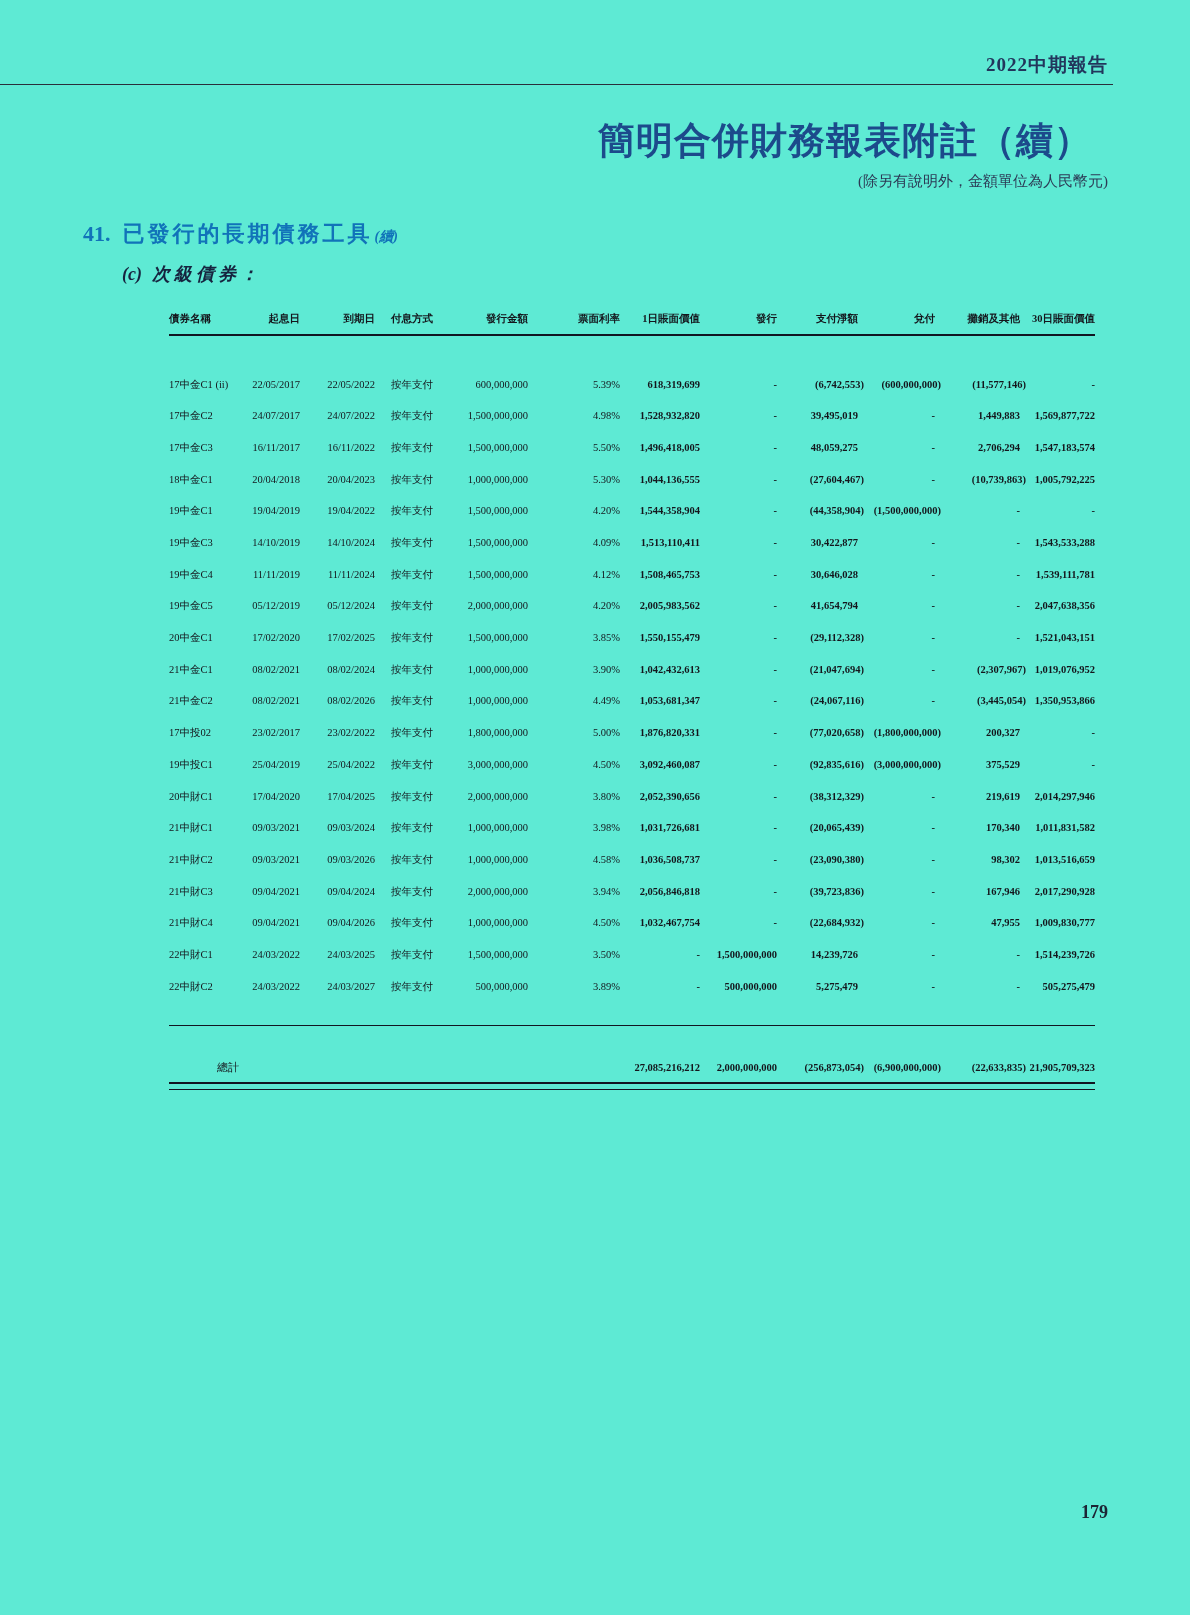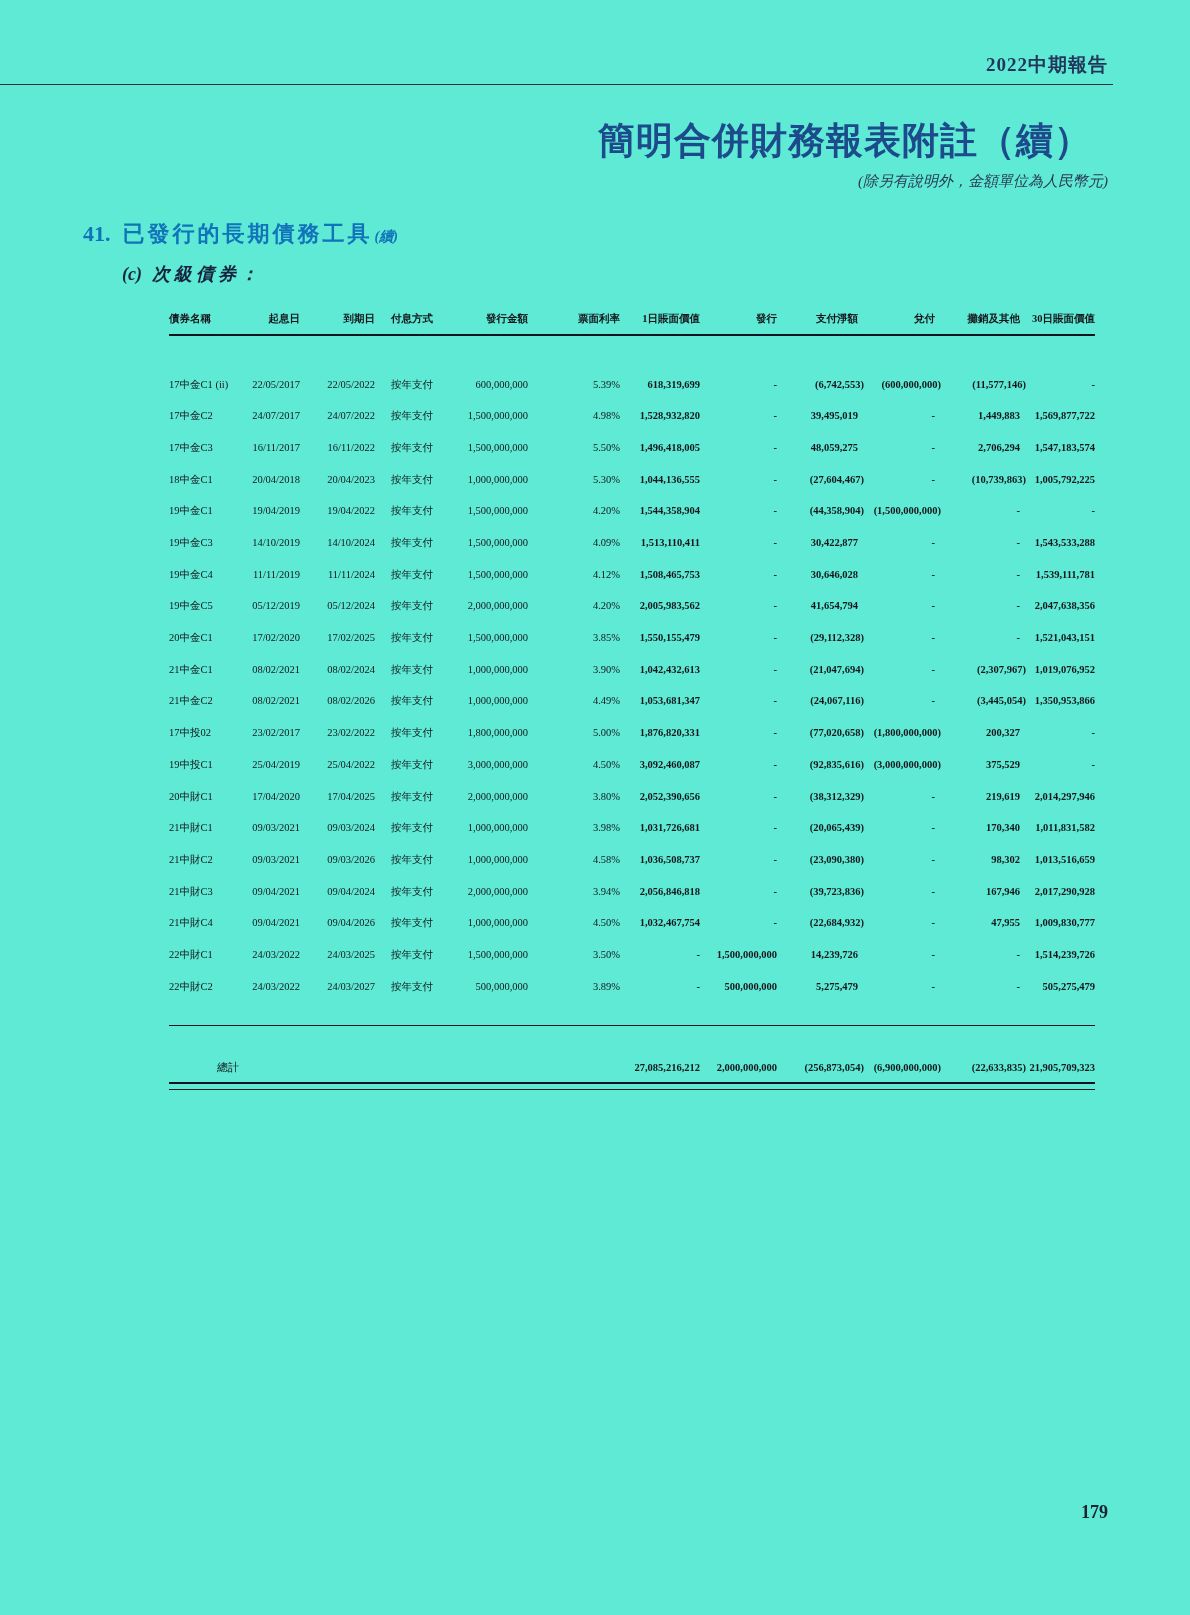--- a/index.html
+++ b/index.html
@@ -17,21 +17,21 @@
     position:absolute; top:84px; left:0; width:1113px; height:0;
     border-top:1.5px solid #2a2f3a;
   }
   .doc-title {
     position:absolute; top:100px; right:82px; margin:16px;
     font-size:37px; font-weight:bold; color:#1c4a8b; letter-spacing:1px;
     white-space:nowrap;
   }
   .doc-note {
     position:absolute; top:172px; right:82px;
-    font-size:15px; font-style:italic; color:#2c3a55;
+    font-size:15px; color:#2c3a55;
   }
   .section {
     position:absolute; top:219px; left:83px; white-space:nowrap;
     color:#1173b9;
   }
   .sec-num { font-size:22px; font-weight:bold; }
   .sec-title { font-size:22px; font-weight:bold; letter-spacing:3px; margin-left:12px; }
   .sec-cont { font-size:14px; font-style:italic; font-weight:bold; margin-left:2px; }
   .subsection {
     position:absolute; top:262px; left:122px; white-space:nowrap;

